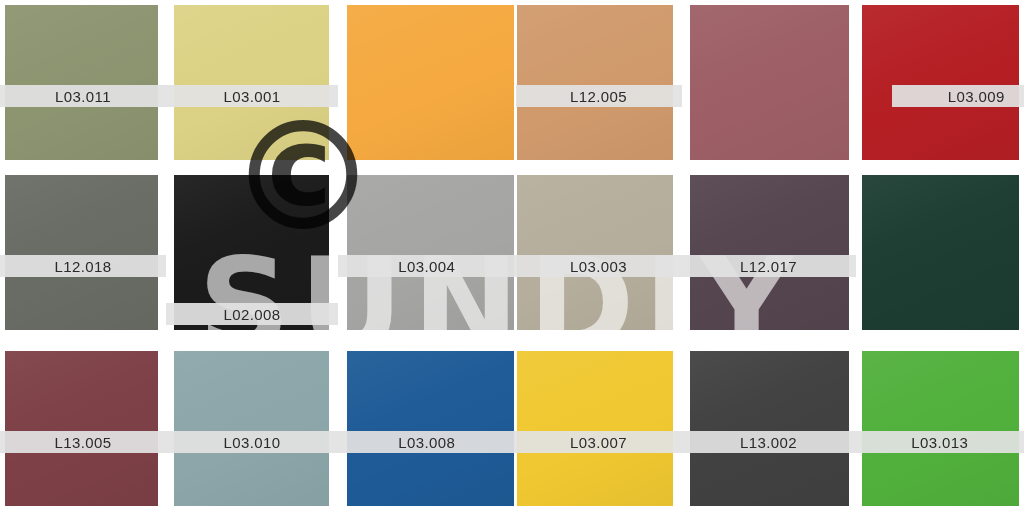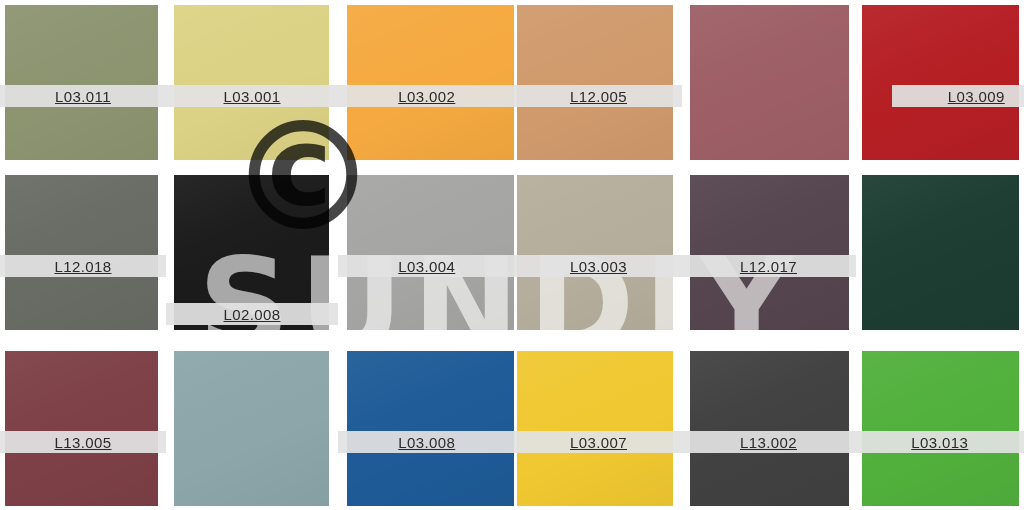--- a/index.html
+++ b/index.html
@@ -101,21 +101,20 @@
     pointer-events: auto;
   }
   .band-seg .code {
     font-family: "Liberation Sans", sans-serif;
     font-size: 15px;
     font-weight: 400;
     color: #2a2a2a;
     letter-spacing: 0.4px;
     line-height: 1;
     white-space: nowrap;
-    text-decoration: underline;
   }
 </style>
 </head>
 <body>
 
 <div id="chart">
 
   <div class="grid">
       <div class="swatch" style="left: 5px; top: 5px; width: 153px; height: 155px;">
         <div class="fill" style="background: rgb(141, 148, 112);"></div>
@@ -197,23 +196,20 @@
   </div>
 
   <div class="bands">
       <div class="band" style="top: 85px; height: 22px;">
         <div class="band-seg" style="left: 0px; width: 166px;">
           <span class="code">L03.011</span>
         </div>
         <div class="band-seg" style="left: 166px; width: 172px;">
           <span class="code">L03.001</span>
         </div>
-        <div class="band-seg" style="left: 338px; width: 177.5px;">
-          <span class="code">L03.002</span>
-        </div>
         <div class="band-seg" style="left: 515.5px; width: 166px;">
           <span class="code">L12.005</span>
         </div>
         <div class="band-seg" style="left: 892px; width: 168.5px;">
           <span class="code">L03.009</span>
         </div>
       </div>
       <div class="band" style="top: 255px; height: 22px;">
         <div class="band-seg" style="left: 0px; width: 166px; justify-content: center;">
           <span class="code">L12.018</span>
@@ -228,20 +224,23 @@
           <span class="code">L03.003</span>
         </div>
         <div class="band-seg" style="left: 681.5px; width: 174px;">
           <span class="code">L12.017</span>
         </div>
       </div>
       <div class="band" style="top: 431px; height: 22px;">
         <div class="band-seg" style="left: 0px; width: 166px;">
           <span class="code">L13.005</span>
         </div>
+        <div class="band-seg" style="left: 166px; width: 172px;">
+          <span class="code">L03.010</span>
+        </div>
         <div class="band-seg" style="left: 338px; width: 177.5px;">
           <span class="code">L03.008</span>
         </div>
         <div class="band-seg" style="left: 515.5px; width: 166px;">
           <span class="code">L03.007</span>
         </div>
         <div class="band-seg" style="left: 681.5px; width: 174px;">
           <span class="code">L13.002</span>
         </div>
         <div class="band-seg" style="left: 855.5px; width: 168.5px;">

